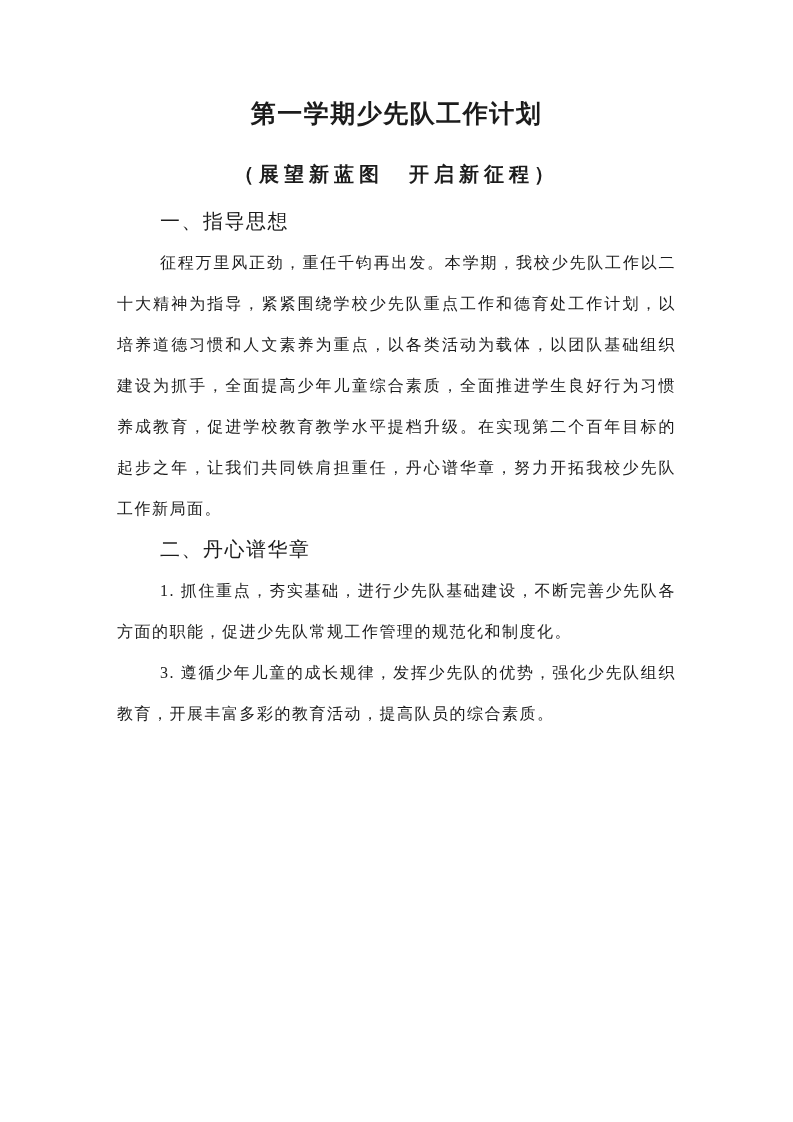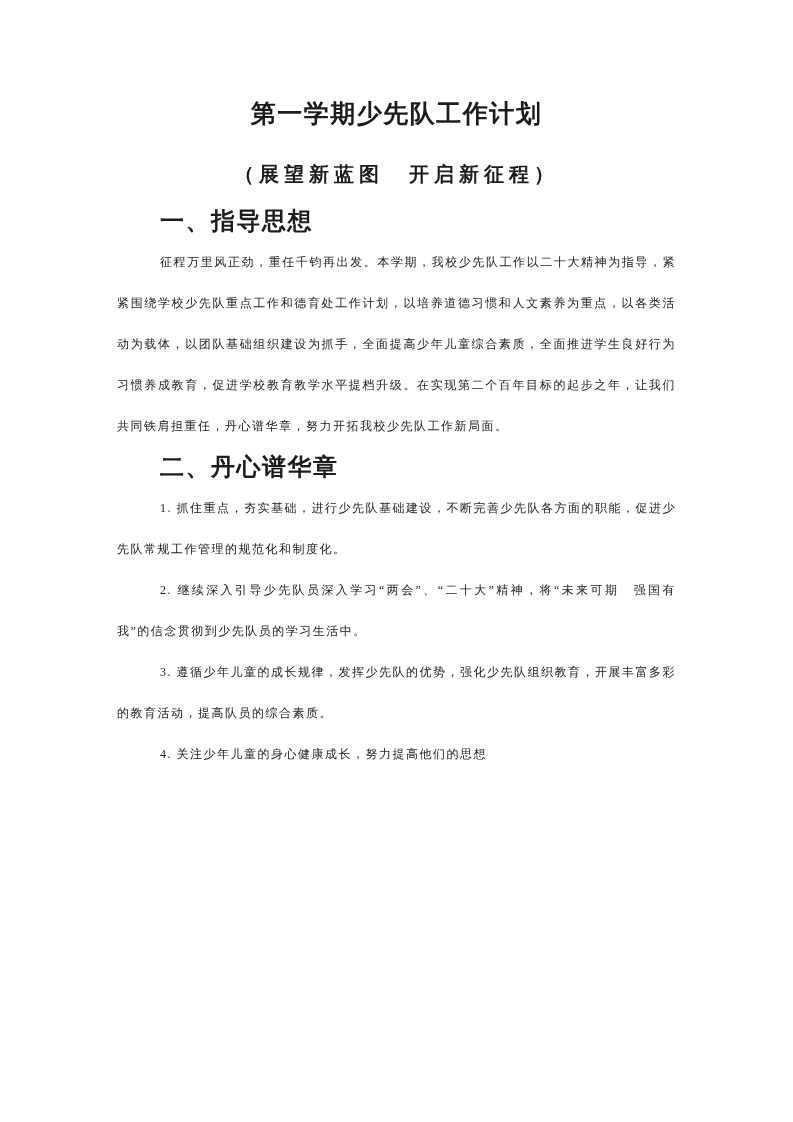--- a/index.html
+++ b/index.html
@@ -29,32 +29,32 @@
   .doc-subtitle {
     margin: 28px 0 0 0;
     font-size: 20px;
     font-weight: 700;
     text-align: center;
     letter-spacing: 5px;
     line-height: 30px;
   }
   .section-heading {
     margin: 0;
-    font-size: 24px;
-    font-weight: 700;
+    font-size: 20px;
+    font-weight: 400;
     letter-spacing: 1.5px;
     line-height: 41px;
     text-indent: 43px;
   }
   .section-heading.first {
     margin-top: 12px;
   }
   .body-para {
     margin: 0;
-    font-size: 12px;
+    font-size: 16px;
     font-weight: 400;
     line-height: 41px;
     letter-spacing: 1.5px;
     text-indent: 43px;
     text-align: justify;
     text-justify: inter-ideograph;
   }
 </style>
 </head>
 <body>
@@ -66,19 +66,17 @@
   <h2 class="doc-subtitle">（展望新蓝图　开启新征程）</h2>
 
   <h3 class="section-heading first">一、指导思想</h3>
 
   <p class="body-para">征程万里风正劲，重任千钧再出发。本学期，我校少先队工作以二十大精神为指导，紧紧围绕学校少先队重点工作和德育处工作计划，以培养道德习惯和人文素养为重点，以各类活动为载体，以团队基础组织建设为抓手，全面提高少年儿童综合素质，全面推进学生良好行为习惯养成教育，促进学校教育教学水平提档升级。在实现第二个百年目标的起步之年，让我们共同铁肩担重任，丹心谱华章，努力开拓我校少先队工作新局面。</p>
 
   <h3 class="section-heading">二、丹心谱华章</h3>
 
   <p class="body-para">1. 抓住重点，夯实基础，进行少先队基础建设，不断完善少先队各方面的职能，促进少先队常规工作管理的规范化和制度化。</p>
 
-  <p class="body-para">2. 继续深入引导少先队员深入学习“两会”、“二十大”精神，将“未来可期　强国有我”的信念贯彻到少先队员的学习生活中。</p>
 
   <p class="body-para">3. 遵循少年儿童的成长规律，发挥少先队的优势，强化少先队组织教育，开展丰富多彩的教育活动，提高队员的综合素质。</p>
 
-  <p class="body-para">4. 关注少年儿童的身心健康成长，努力提高他们的思想</p>
 
 </div>
 
 </body></html>

